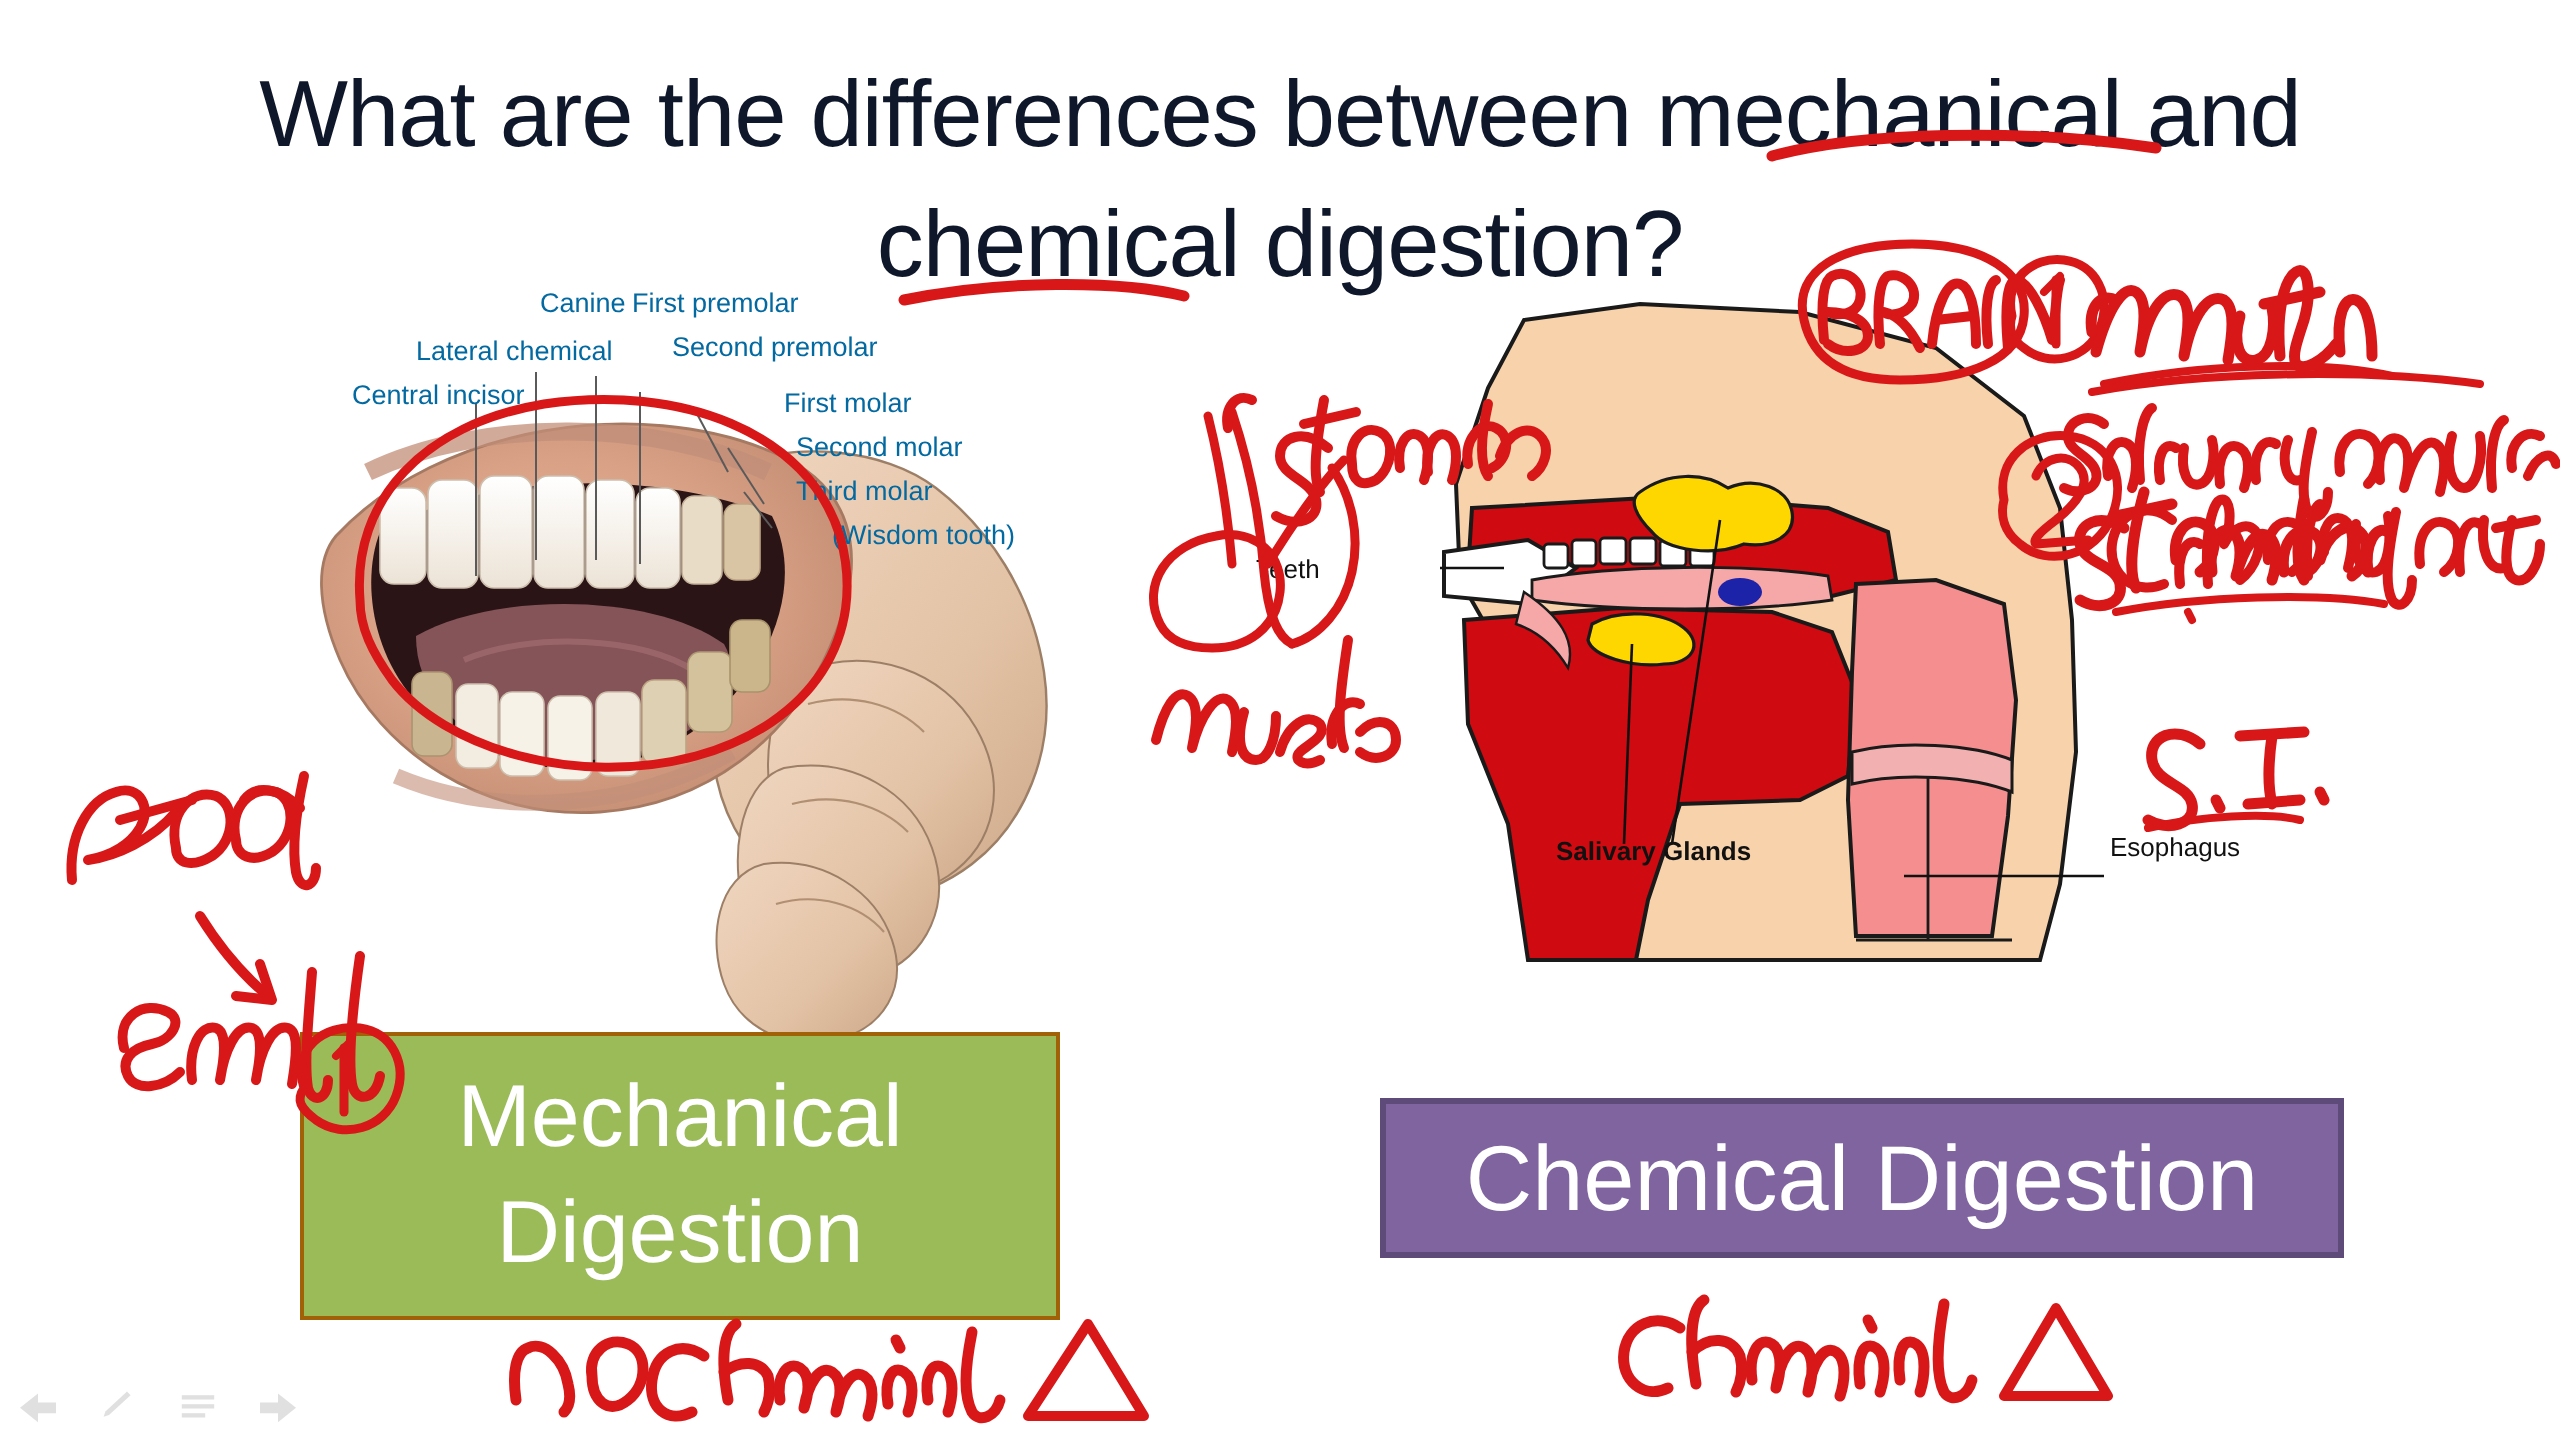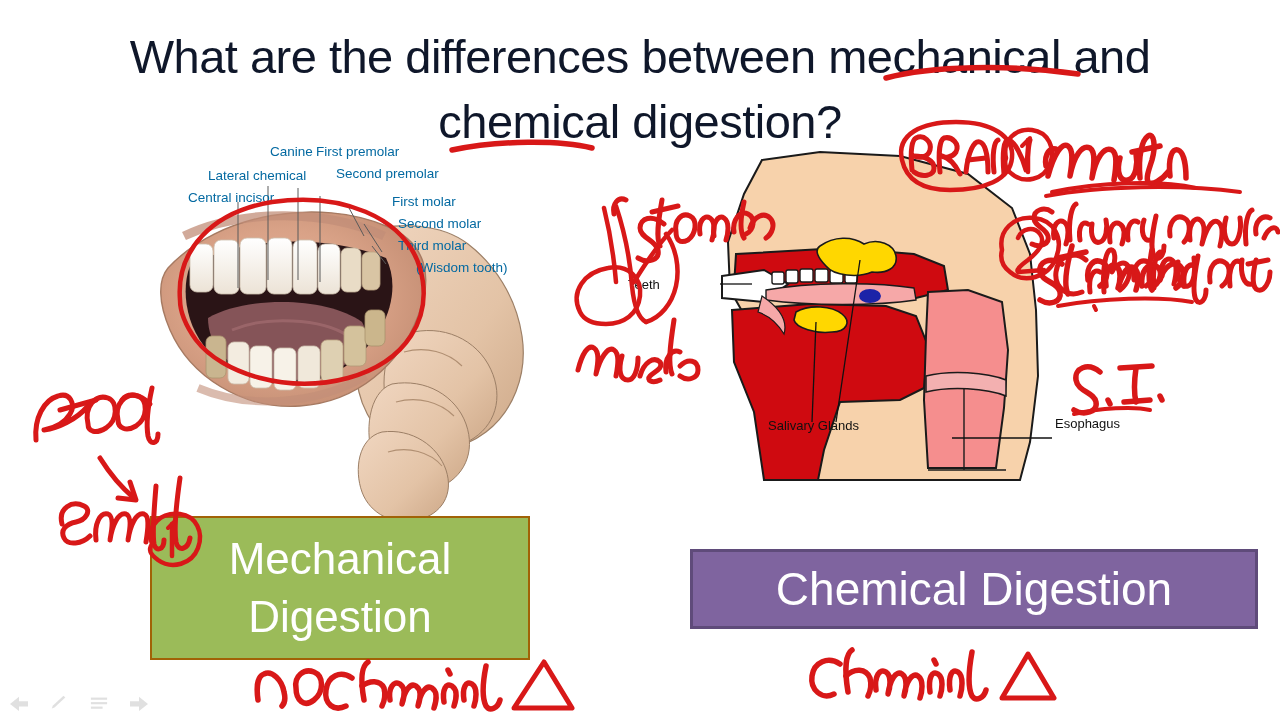--- a/index.html
+++ b/index.html
@@ -95,21 +95,21 @@
     height: 144px;
     background: #9bbb59;
     border: 2px solid #a16207;
     font-size: 44px;
     line-height: 58px;
     padding: 0 18px;
   }
   #box-chemical {
     left: 690px;
     top: 549px;
-    width: 568px;
+    width: 482px;
     height: 80px;
     background: #7f649f;
     border: 3px solid #5f4b7a;
     font-size: 46px;
     line-height: 56px;
   }
 
   
   #player-controls {
     position: absolute;
@@ -214,21 +214,21 @@
         <path d="M214 84 L232 112"></path>
         <path d="M222 106 L236 124"></path>
       </g>
     </svg>
 
     
     <div class="tooth-label" style="left:120px; top:4px;">Canine</div>
     <div class="tooth-label" style="left:166px; top:4px;">First premolar</div>
     <div class="tooth-label" style="left:58px; top:28px;">Lateral chemical</div>
     <div class="tooth-label" style="left:186px; top:26px;">Second premolar</div>
-    <div class="tooth-label" style="left:26px; top:50px;margin-left:12px;">Central incisor</div>
+    <div class="tooth-label" style="left:26px; top:50px;">Central incisor</div>
     <div class="tooth-label" style="left:242px; top:54px;">First molar</div>
     <div class="tooth-label" style="left:248px; top:76px;">Second molar</div>
     <div class="tooth-label" style="left:248px; top:98px;">Third molar</div>
     <div class="tooth-label" style="left:266px; top:120px;">(Wisdom tooth)</div>
   </div>
 
   <div id="head-figure">
     <svg width="380" height="340" viewBox="0 0 380 340">
 
       <path d="M62 10 L120 2 L200 6 L268 24 L312 58 L330 104 L336 160
@@ -272,21 +272,21 @@
 
       <g stroke="#111111" stroke-width="1.3" fill="none">
         <path d="M52 134 L20 134"></path>
         <path d="M116 172 L112 272"></path>
         <path d="M160 110 L136 272"></path>
         <path d="M252 288 L352 288"></path>
       </g>
     </svg>
 
     <div class="head-label" style="left:-72px; top:127px;">Teeth</div>
-    <div class="head-label" style="left:68px; top:268px;">Salivary Glands</div>
+    <div class="head-label" style="left:78px; top:268px;font-weight:bold;">Salivary Glands</div>
     <div class="head-label" style="left:355px; top:266px;text-align:center;">Esophagus</div>
   </div>
 
   <div class="caption-box" id="box-mechanical">
     <span>Mechanical Digestion</span>
   </div>
 
   <div class="caption-box" id="box-chemical">
     <span>Chemical Digestion</span>
   </div>

